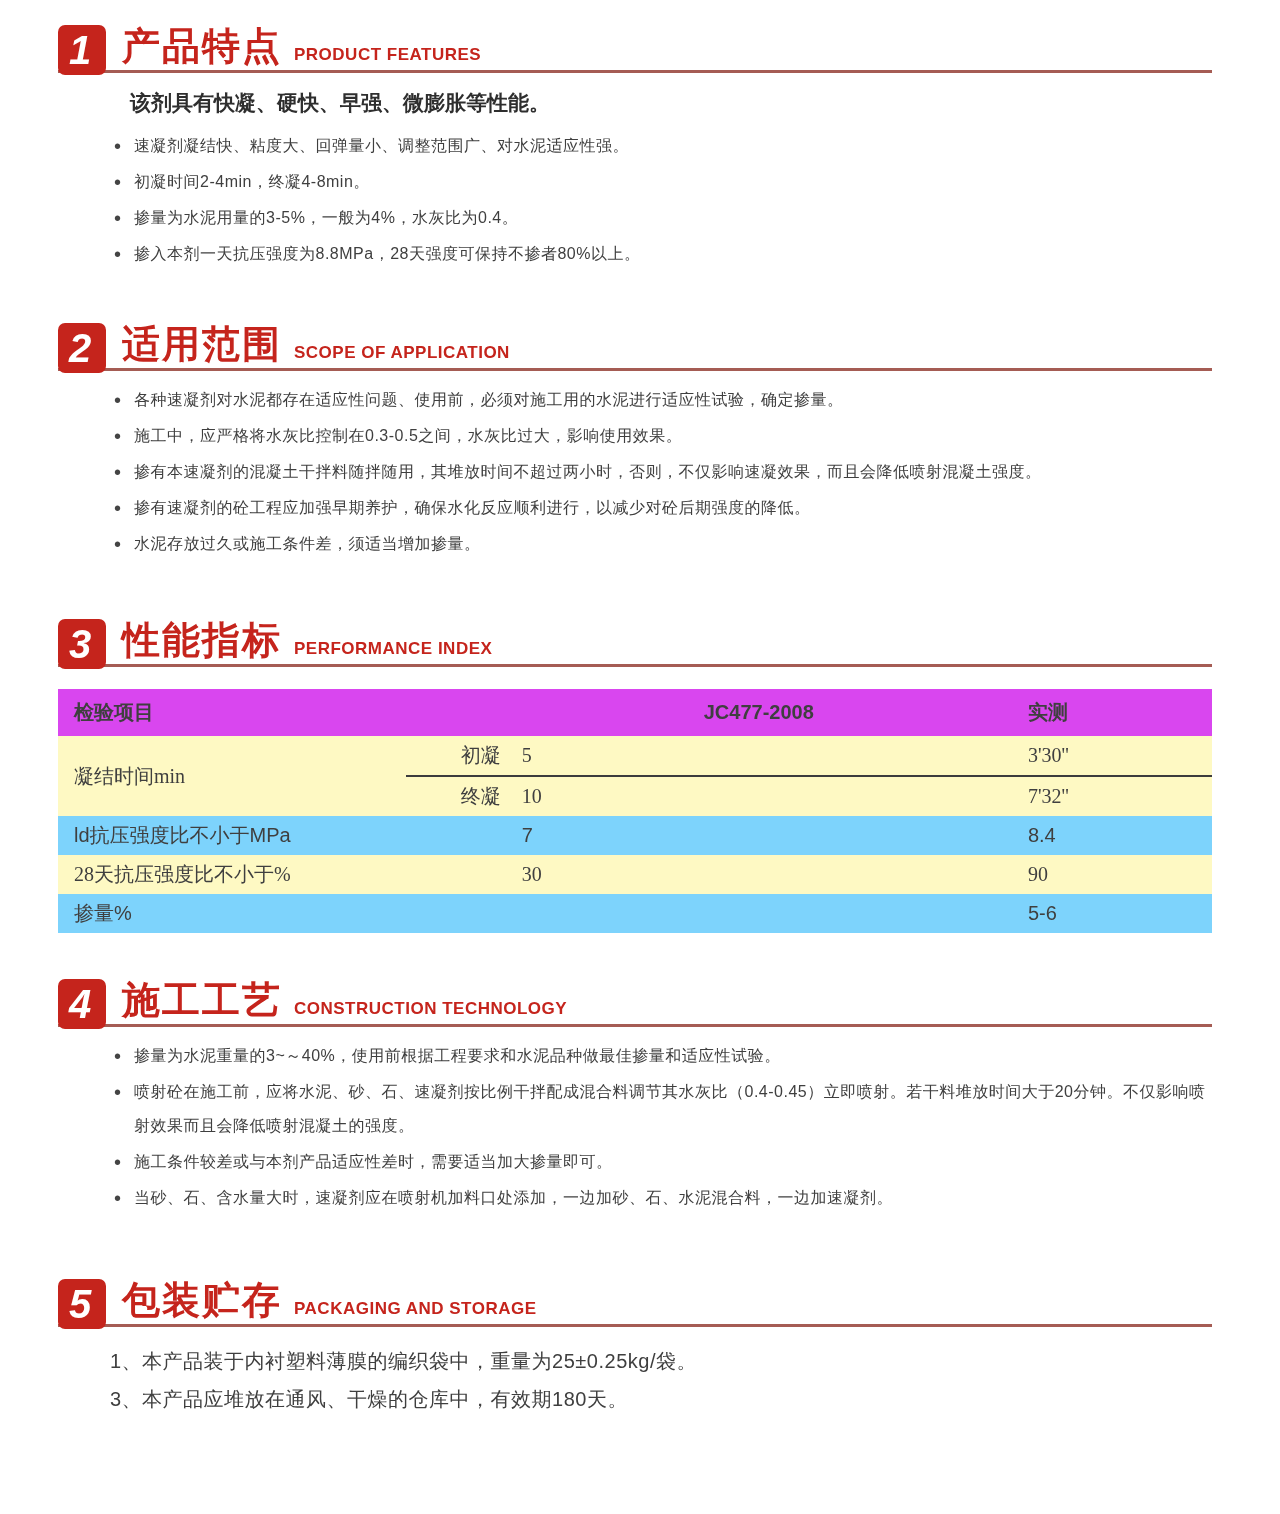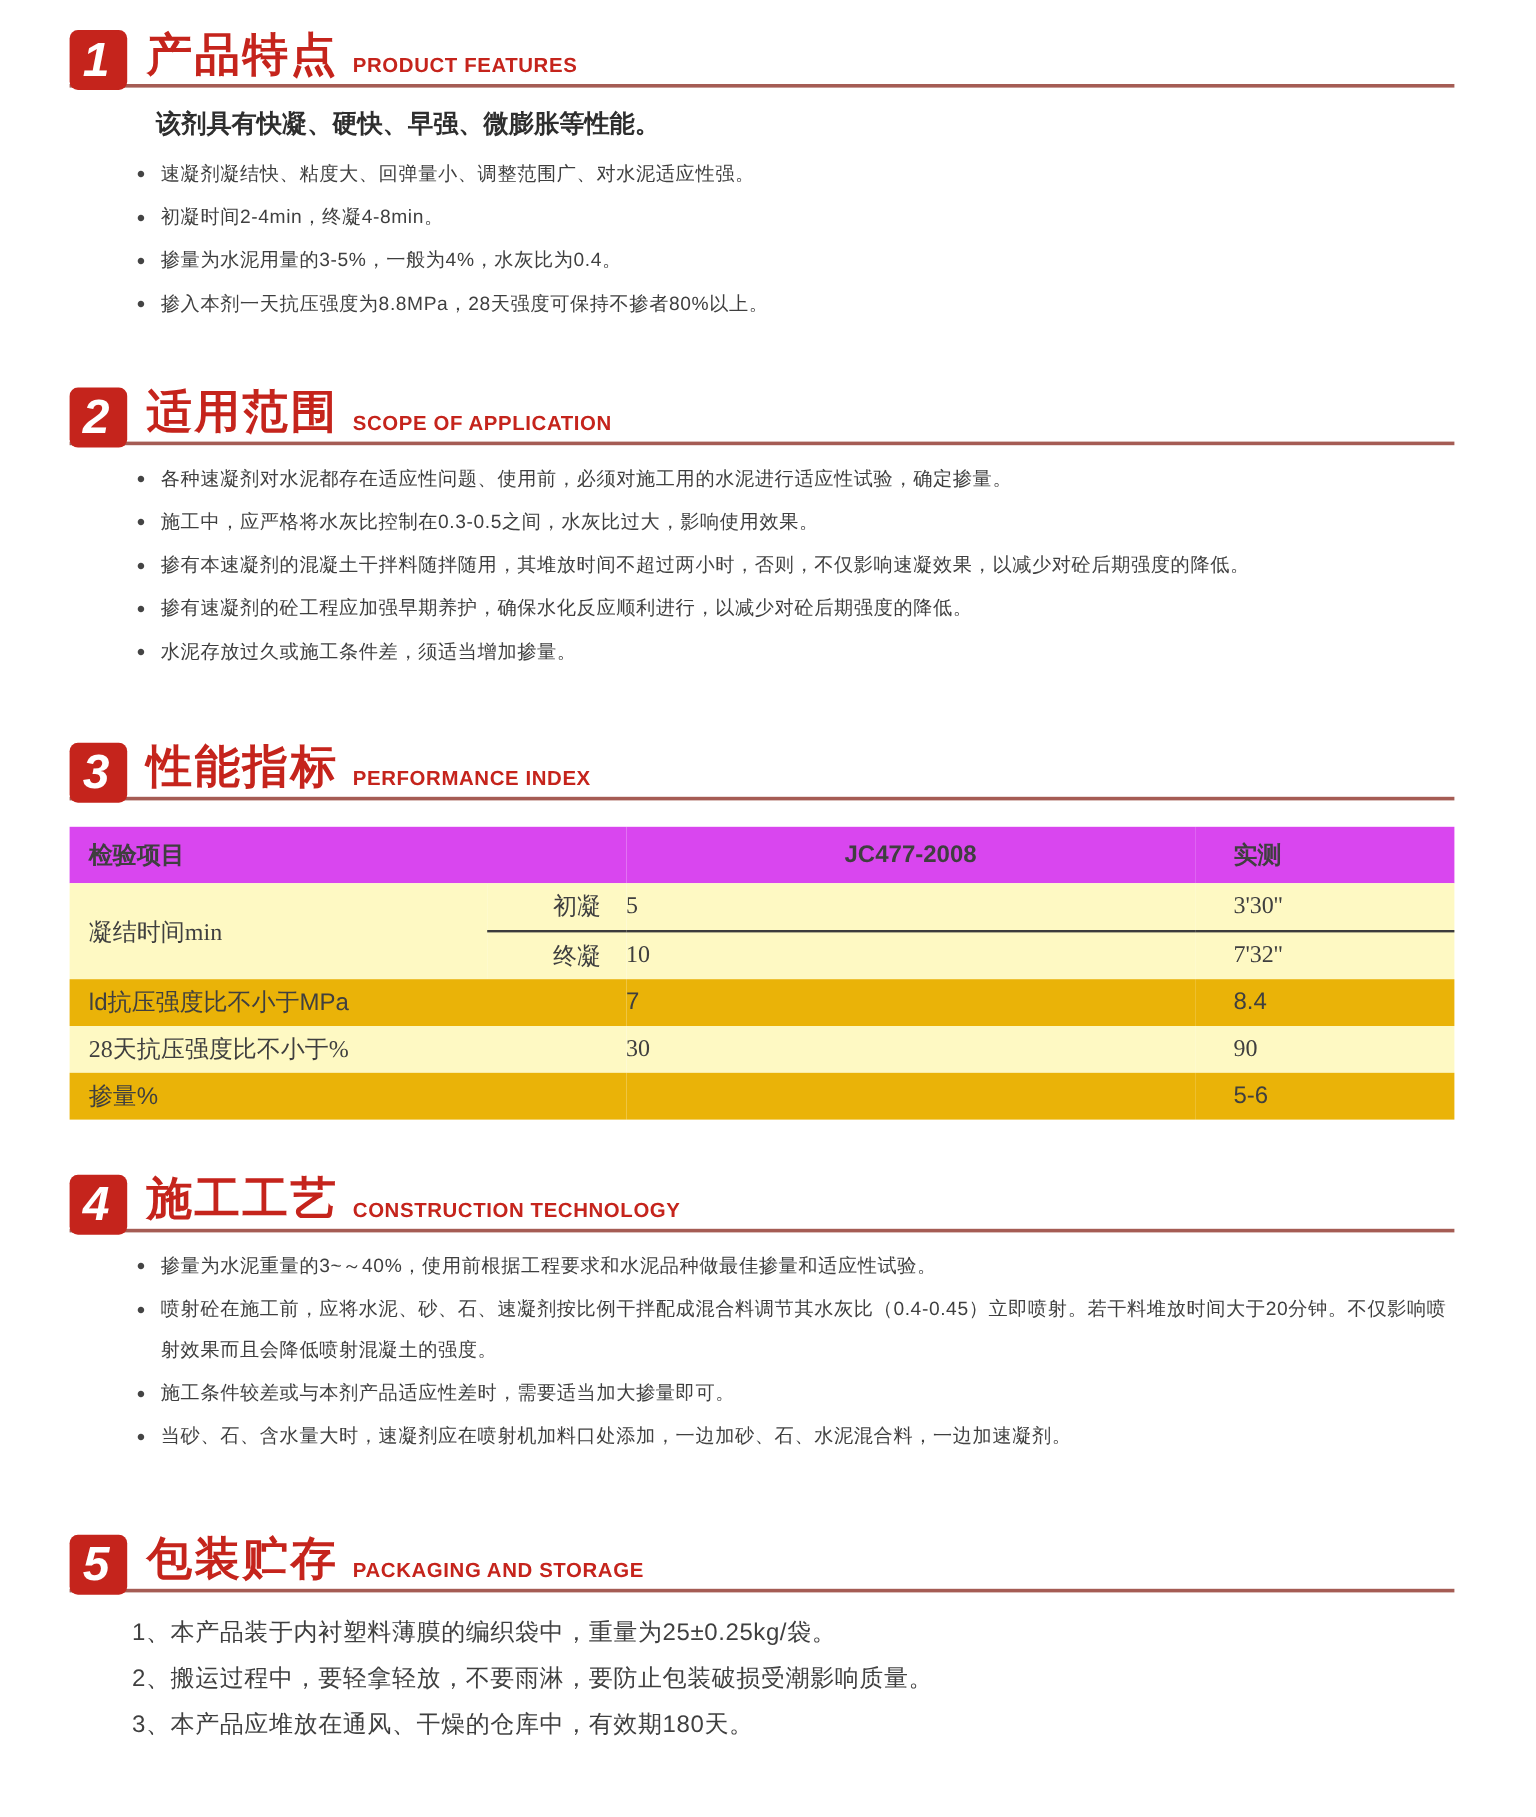--- a/index.html
+++ b/index.html
@@ -133,21 +133,21 @@
     padding-left: 32px;
   }
   td.c-item { padding: 6px 0 6px 16px; }
   td.c-sub { padding: 6px 0 6px 55px; }
   td.c-standard { text-align: center; padding: 6px 0; }
   td.c-measured { padding: 6px 0 6px 32px; }
   tr.divider-row td.with-divider {
     border-bottom: 2px solid #3c3c3c;
   }
   tr.band-gray td {
-    background: #eab308;
+    background: #7dd3fc;
     padding-top: 6px;
     padding-bottom: 6px;
   }
   tr.band-white td {
     background: #fef9c3;
     font-family: Liberation Serif, serif;
   }
 </style>
 </head>
 <body>
@@ -171,21 +171,21 @@
 
   <div class="section sec-2">
     <div class="section-header">
       <div class="badge">2</div>
       <div class="sec-title">适用范围</div>
       <div class="sec-subtitle">SCOPE OF APPLICATION</div>
     </div>
     <ul class="bullets">
       <li>各种速凝剂对水泥都存在适应性问题、使用前，必须对施工用的水泥进行适应性试验，确定掺量。</li>
       <li>施工中，应严格将水灰比控制在0.3-0.5之间，水灰比过大，影响使用效果。</li>
-      <li>掺有本速凝剂的混凝土干拌料随拌随用，其堆放时间不超过两小时，否则，不仅影响速凝效果，以减少对砼后期强度的降低。</li>
+      <li>掺有本速凝剂的混凝土干拌料随拌随用，其堆放时间不超过两小时，否则，不仅影响速凝效果，而且会降低喷射混凝土强度。</li>
       <li>掺有速凝剂的砼工程应加强早期养护，确保水化反应顺利进行，以减少对砼后期强度的降低。</li>
       <li>水泥存放过久或施工条件差，须适当增加掺量。</li>
     </ul>
   </div>
 
   <div class="section sec-3">
     <div class="section-header">
       <div class="badge">3</div>
       <div class="sec-title">性能指标</div>
       <div class="sec-subtitle">PERFORMANCE INDEX</div>
@@ -251,18 +251,17 @@
   </div>
 
   <div class="section sec-5">
     <div class="section-header">
       <div class="badge">5</div>
       <div class="sec-title">包装贮存</div>
       <div class="sec-subtitle">PACKAGING AND STORAGE</div>
     </div>
     <ol class="numbered">
       <li>1、本产品装于内衬塑料薄膜的编织袋中，重量为25±0.25kg/袋。</li>
-      <li>2、搬运过程中，要轻拿轻放，不要雨淋，要防止包装破损受潮影响质量。</li>
       <li>3、本产品应堆放在通风、干燥的仓库中，有效期180天。</li>
     </ol>
   </div>
 
 </div>
 
 </body></html>

